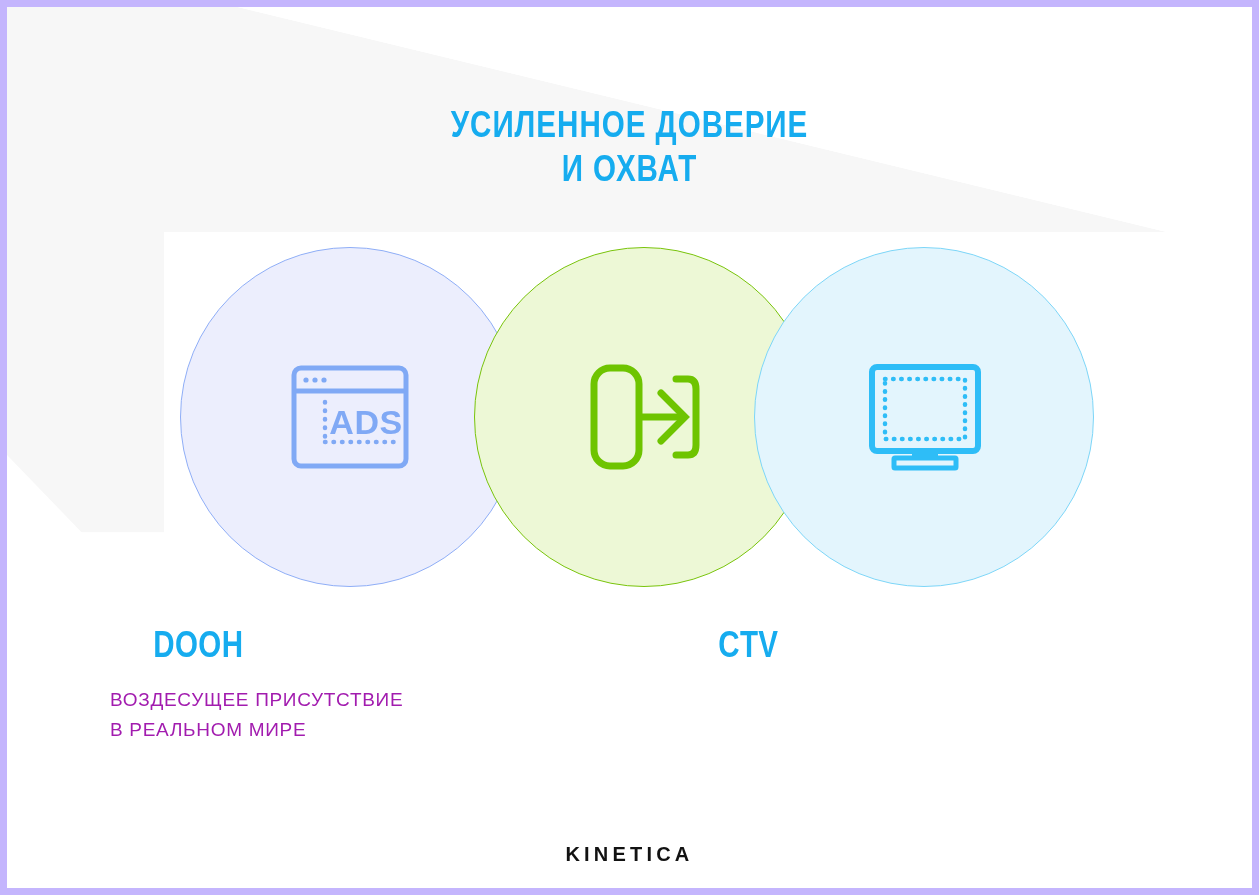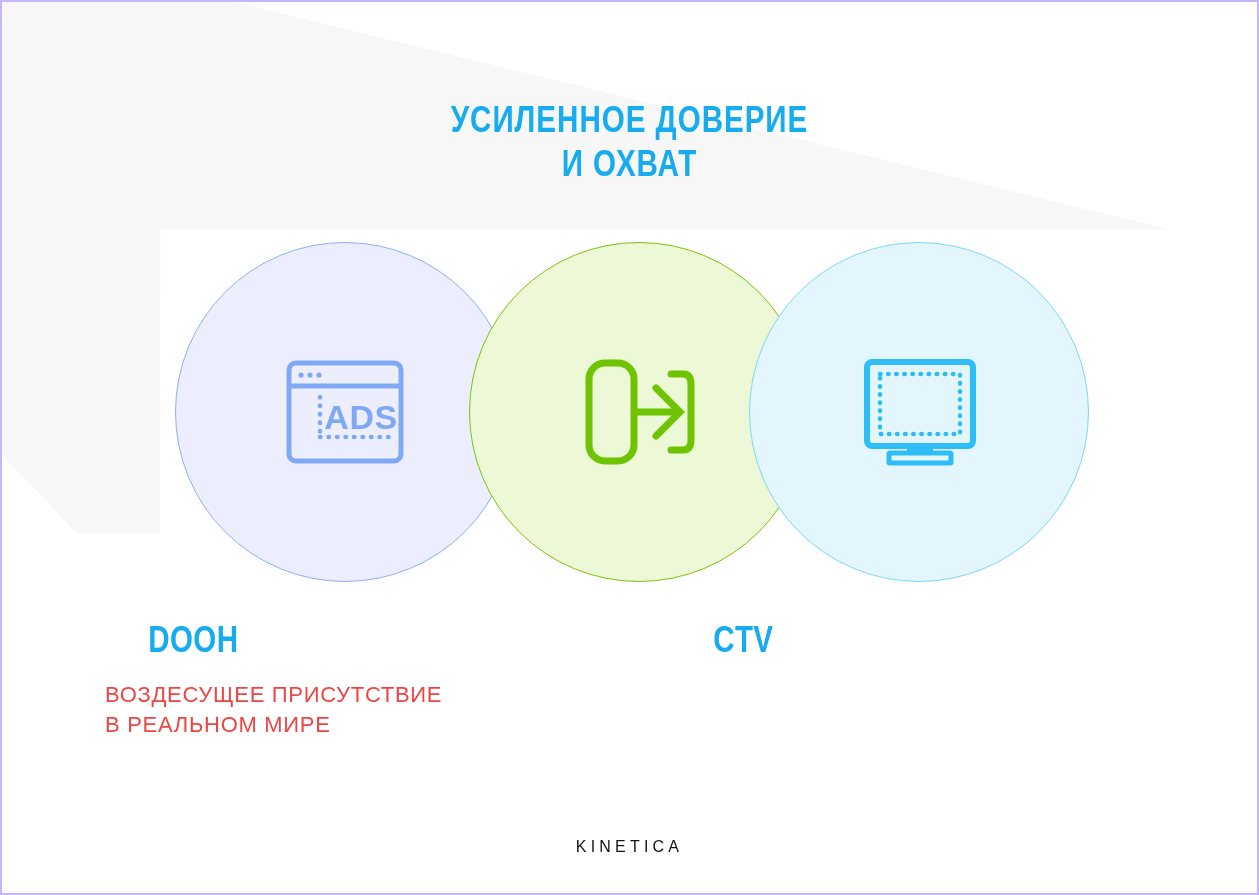--- a/index.html
+++ b/index.html
@@ -7,21 +7,21 @@
     width:1259px; height:895px;
     background:#ffffff;
     font-family:"Liberation Sans", sans-serif;
     overflow:hidden;
   }
 
   #canvas {
     position:relative;
     width:1259px; height:895px;
     background:#ffffff;
-    border:2px solid #c4b5fd;
+    border:7px solid #c4b5fd;
     overflow:hidden;
   }
 
   
   .bg-layer {
     position:absolute;
     inset:0;
     width:100%; height:100%;
     pointer-events:none;
   }
@@ -104,38 +104,38 @@
     font-family:"Liberation Sans Narrow","Liberation Sans",sans-serif;
     font-weight:bold;
     font-size:36px;
     letter-spacing:0.5px;
     line-height:40px;
     transform:scaleX(0.82);
     transform-origin:center center;
   }
   .label-desc {
     margin-top:20px;
-    color:#ef4444;
-    font-size:22px;
+    color:#a21caf;
+    font-size:19px;
     font-weight:300;
     line-height:30px;
     letter-spacing:0.7px;
     white-space:pre-line;
   }
 
   
   #brand-logo {
     position:absolute;
     left:0; right:0;
     top:836px;
     text-align:center;
     z-index:7;
     color:#121212;
-    font-size:16px;
-    font-weight:normal;
+    font-size:20px;
+    font-weight:bold;
     letter-spacing:4.2px;
   }
 </style>
 </head>
 <body>
 
 <div id="canvas">
 
   <svg class="bg-layer" viewBox="0 0 1253 889" preserveAspectRatio="none">
 

